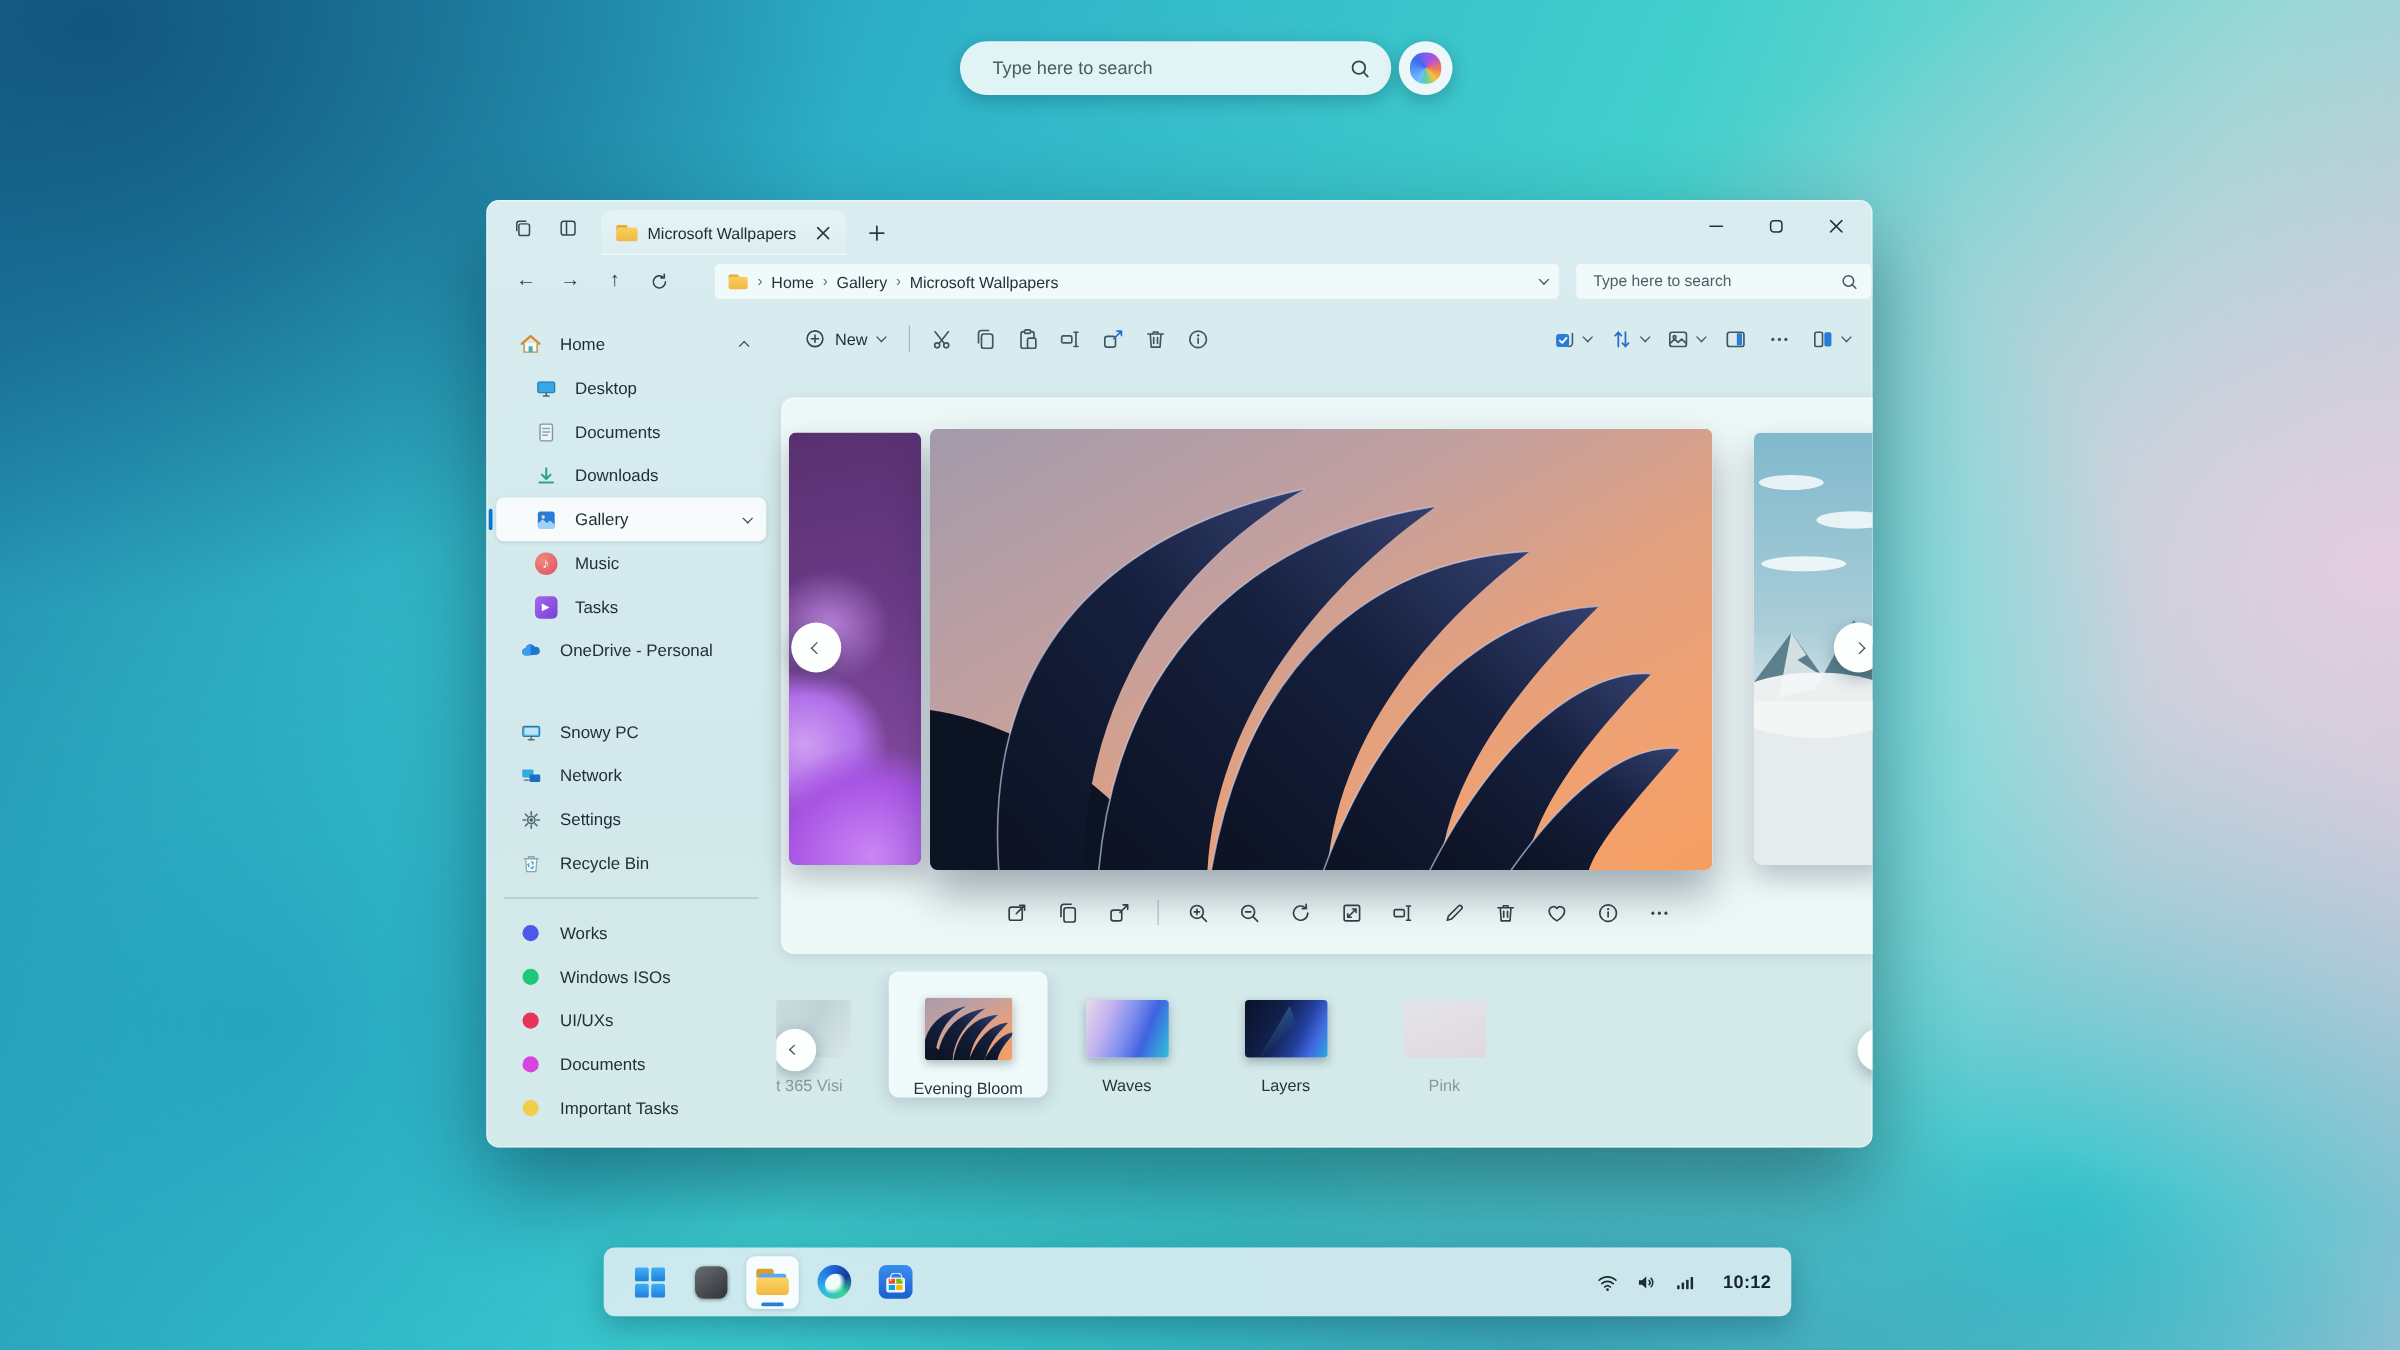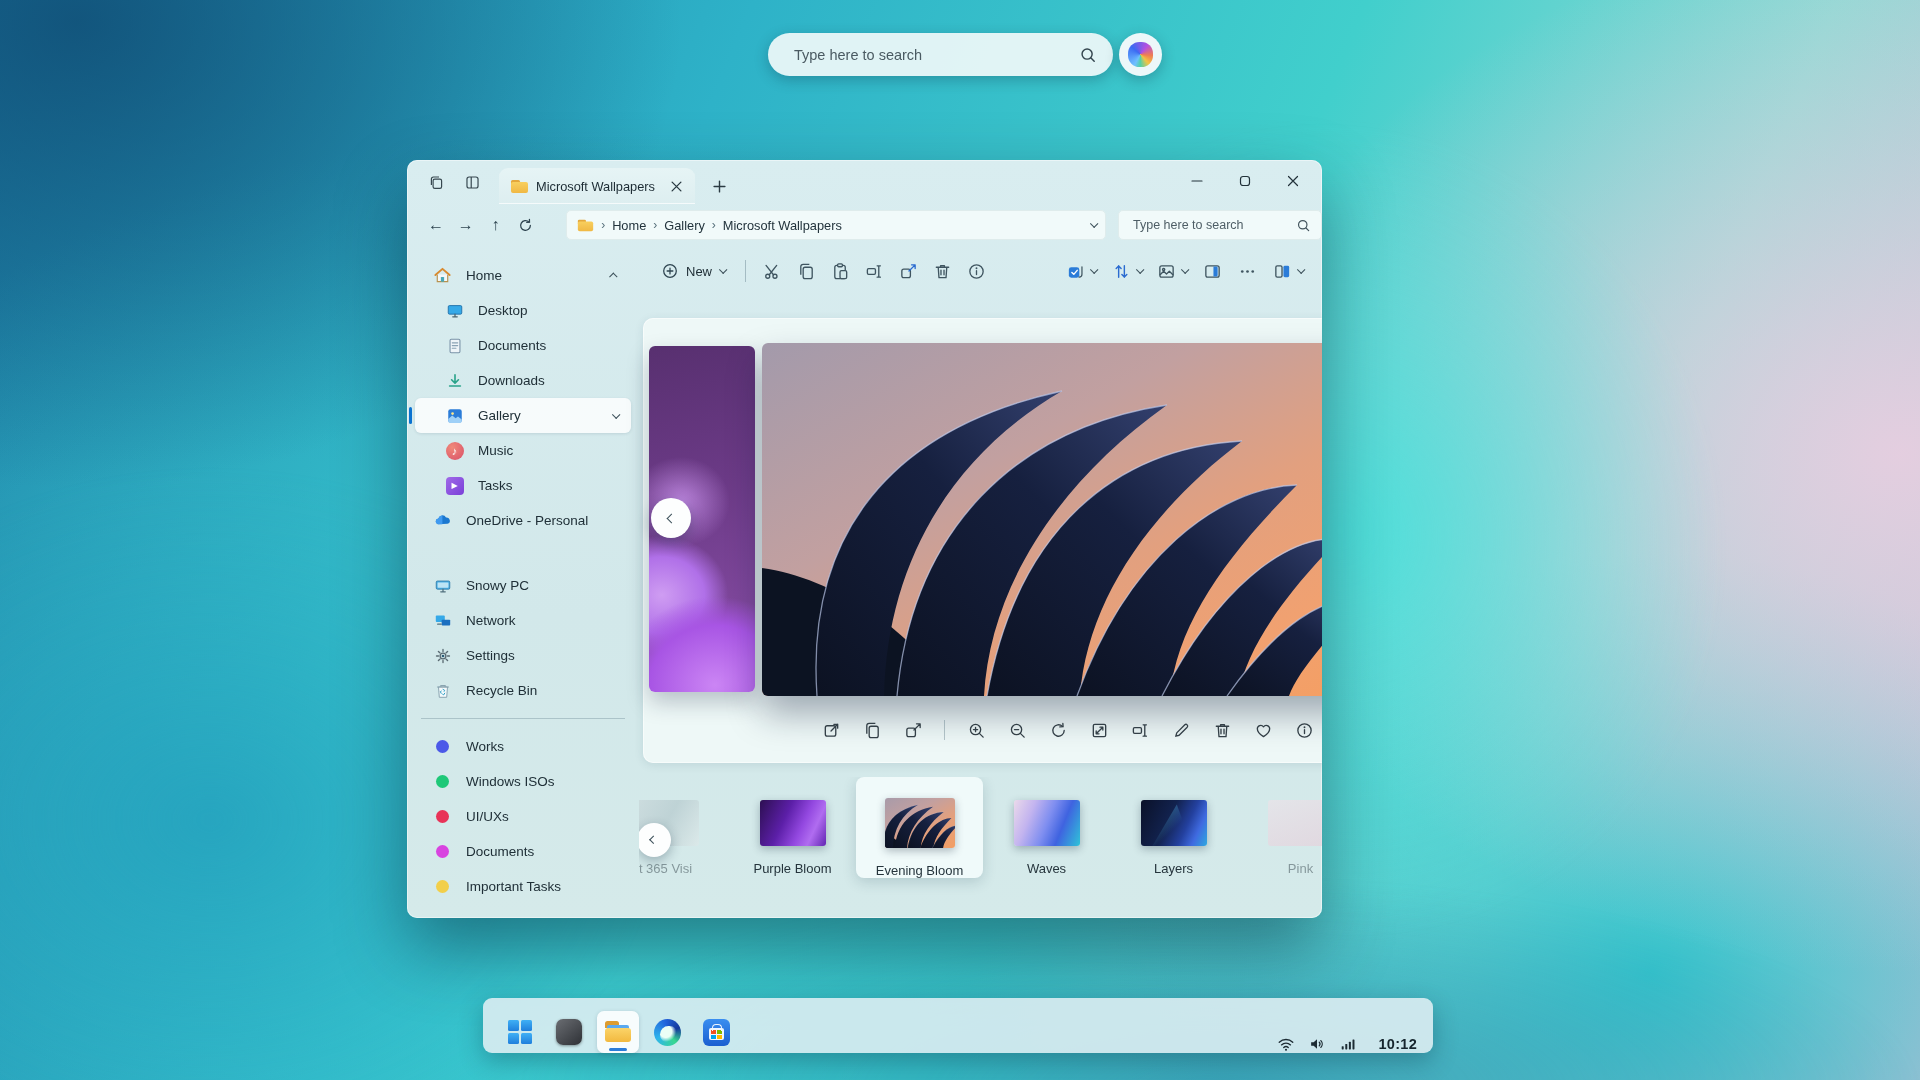--- a/index.html
+++ b/index.html
@@ -20,23 +20,23 @@
   .top-search{position:absolute;left:768px;top:33px;width:345px;height:43px;border-radius:22px;
     background:rgba(238,247,249,.93);box-shadow:0 4px 14px rgba(10,40,60,.28);display:flex;align-items:center;padding:0 16px 0 24px;}
   .top-search input{flex:1;border:none;outline:none;background:transparent;font-size:14.5px;color:#2b3b44;}
   .top-search input::placeholder{color:#4a5a62;opacity:1;}
   .copilot-btn{position:absolute;left:1119px;top:33px;width:43px;height:43px;border-radius:50%;
     background:rgba(245,250,251,.95);box-shadow:0 4px 14px rgba(10,40,60,.28);display:flex;align-items:center;justify-content:center;}
   .copilot-logo{width:25px;height:25px;border-radius:46%;
     background:conic-gradient(from 210deg,#6fc0ff,#3b6af2 28%,#b44fe0 52%,#ef7d52 68%,#f2c344 80%,#52d0a8 92%,#6fc0ff);}
 
   
-  .win{position:absolute;left:389px;top:160px;width:915px;height:758px;border-radius:10px;
+  .win{position:absolute;left:389px;top:160px;width:1109px;height:758px;border-radius:10px;
     background:linear-gradient(180deg,#d9edf0 0%,#d2e8ea 60%,#d5eaea 100%);
-    box-shadow:0 30px 70px rgba(0,25,45,.45), 0 0 0 1px rgba(255,255,255,.45) inset;overflow:hidden;margin-left:18px;}
+    box-shadow:0 30px 70px rgba(0,25,45,.45), 0 0 0 1px rgba(255,255,255,.45) inset;overflow:hidden;}
   .tabbar{position:absolute;left:0;top:0;right:0;height:44px;display:flex;align-items:flex-end;}
   .tab-sysbtn{position:absolute;top:9px;width:26px;height:26px;border-radius:5px;display:flex;align-items:center;justify-content:center;}
   .tab-sysbtn.b1{left:16px;} .tab-sysbtn.b2{left:52px;}
   .tab{position:absolute;left:92px;top:8px;width:196px;height:36px;border-radius:9px 9px 0 0;
     background:linear-gradient(180deg,#e6f4f5,#ddeef0);box-shadow:0 -1px 0 rgba(255,255,255,.7) inset;display:flex;align-items:center;padding:0 10px 0 12px;gap:8px;}
   .tab-title{font-size:12.8px;color:#1c2b33;flex:1;white-space:nowrap;overflow:hidden;}
   .tab-close{width:18px;height:18px;border-radius:4px;display:flex;align-items:center;justify-content:center;}
   .newtab{position:absolute;left:300px;top:14px;width:24px;height:24px;border-radius:5px;display:flex;align-items:center;justify-content:center;}
   .win-controls{position:absolute;right:18px;top:10px;display:flex;gap:26px;align-items:center;}
   .win-cbtn{width:22px;height:22px;display:flex;align-items:center;justify-content:center;}
@@ -123,21 +123,21 @@
   .t-layers{background:linear-gradient(115deg,#0a1128 0%,#12224e 42%,#23409e 66%,#3f6ae0 82%,#2fa8e0 100%);}
   .t-layers::after{content:"";position:absolute;inset:0;background:linear-gradient(135deg,rgba(90,200,255,.85),rgba(90,200,255,0) 55%);clip-path:polygon(18% 100%,55% 10%,78% 100%);}
   .t-green{background:linear-gradient(115deg,#04101c 0%,#073828 34%,#0f9a6e 55%,#2fd8a8 70%,#2f80e0 92%);}
   .t-pink{background:linear-gradient(160deg,#f4e0e8 0%,#ecc6d5 100%);}
   .strip-btn{position:absolute;width:34px;height:34px;border-radius:50%;background:#fdfefe;box-shadow:0 4px 12px rgba(15,40,60,.3);
     display:flex;align-items:center;justify-content:center;top:46px;}
   .strip-left{left:-2px;} .strip-right{left:865px;}
 
   
   .taskbar{position:absolute;left:483px;top:998px;width:950px;height:55px;border-radius:9px;
-    background:rgba(223,238,242,.88);box-shadow:0 8px 24px rgba(5,35,55,.3);display:flex;align-items:flex-end;padding:0 16px;}
+    background:rgba(223,238,242,.88);box-shadow:0 8px 24px rgba(5,35,55,.3);display:flex;align-items:center;padding:0 16px;}
   .tb-icons{display:flex;align-items:center;gap:7px;}
   .tb-app{width:42px;height:42px;border-radius:7px;display:flex;align-items:center;justify-content:center;position:relative;}
   .tb-app.active{background:rgba(255,255,255,.85);box-shadow:0 1px 4px rgba(20,50,70,.18);}
   .tb-app.active::after{content:"";position:absolute;bottom:2px;left:50%;transform:translateX(-50%);width:18px;height:3px;border-radius:2px;background:#2b7cd8;}
   .start-grid{width:24px;height:24px;display:grid;grid-template-columns:11px 11px;grid-template-rows:11px 11px;gap:2px;}
   .start-grid span{background:linear-gradient(180deg,#3fb0f5,#1f7fdc);border-radius:1.5px;}
   .tb-dark{width:26px;height:26px;border-radius:7px;background:linear-gradient(140deg,#6a6d72,#2e3136);box-shadow:0 1px 3px rgba(0,0,0,.4);}
   .tb-edge{width:27px;height:27px;border-radius:50%;position:relative;overflow:hidden;
     background:conic-gradient(from 140deg,#38d890,#2fb4ec 28%,#2264dc 58%,#15389c 80%,#38d890);}
   .tb-edge::after{content:"";position:absolute;left:24%;top:26%;width:66%;height:66%;border-radius:50%;
@@ -715,24 +715,20 @@
             </span>
         </div>
       </div>
 
       <div class="strip">
         <div class="strip-row">
           <div class="thumb-item faded">
             <div class="thumb-img t-365"></div>
             <div class="thumb-label">t 365 Visi</div>
           </div>
-          <div class="thumb-item">
-            <div class="thumb-img t-purple"></div>
-            <div class="thumb-label">Purple Bloom</div>
-          </div>
           <div class="thumb-item sel">
             <div class="thumb-img">
               <svg class="oi" width="70" height="50" viewBox="0 0 626 353" preserveAspectRatio="xMidYMid slice">
                 <defs>
                   <linearGradient id="eb2bg" x1="0" y1="0" x2="1" y2="1">
                     <stop offset="0" stop-color="#a39aab"></stop>
                       <stop offset=".35" stop-color="#c2a0a0"></stop>
                     <stop offset=".6" stop-color="#e2a07f"></stop>
                       <stop offset="1" stop-color="#f59e60"></stop>
                   </linearGradient>

